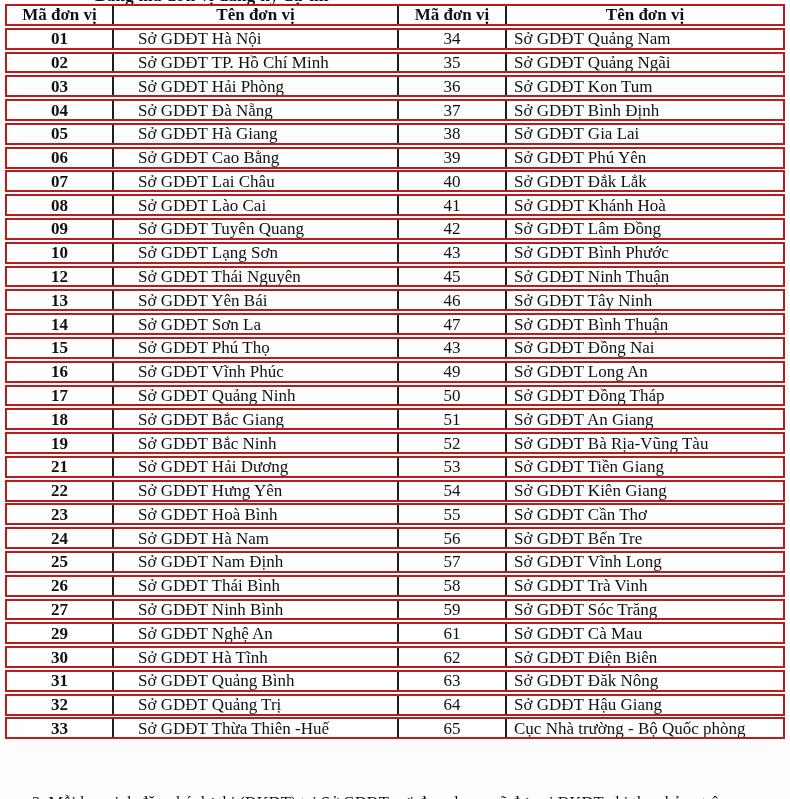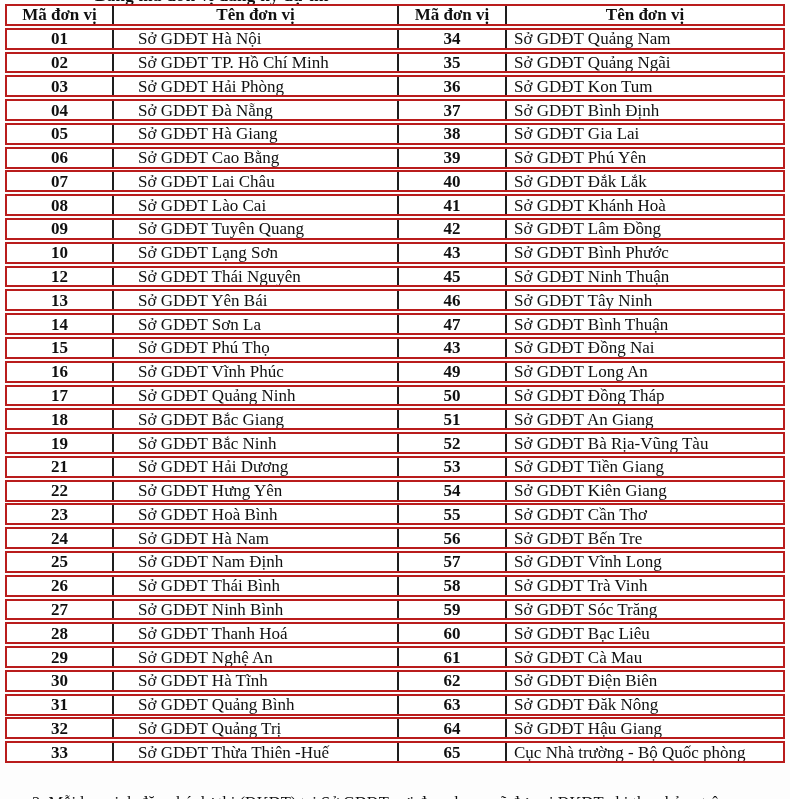--- a/index.html
+++ b/index.html
@@ -36,21 +36,21 @@
     background:#ffffff;
   }
   .c{
     box-sizing:border-box;
     display:flex;align-items:center;
     font-size:17px;line-height:17px;
     white-space:nowrap;overflow:hidden;
   }
   .c1{width:105px;justify-content:center;font-weight:bold;}
   .c2{width:285px;border-left:2px solid #1e1e1e;padding-left:24px;}
-  .c3{width:108px;border-left:2px solid #1e1e1e;justify-content:center;font-weight:bold;}
+  .c3{width:108px;border-left:2px solid #1e1e1e;justify-content:center;font-weight:normal;}
   .c4{flex:1;border-left:2px solid #1e1e1e;padding-left:7px;}
   .row.header .c{font-weight:bold;justify-content:center;padding-left:0;}
 </style>
 </head>
 <body>
 
 <div class="cropped-top">
   <span>Bảng mã đơn vị đăng ký dự thi</span>
 </div>
 
@@ -206,26 +206,20 @@
         <div class="c c3">58</div>
         <div class="c c4">Sở GDĐT Trà Vinh</div>
       </div>
       <div class="row">
         <div class="c c1">27</div>
         <div class="c c2">Sở GDĐT Ninh Bình</div>
         <div class="c c3">59</div>
         <div class="c c4">Sở GDĐT Sóc Trăng</div>
       </div>
       <div class="row">
-        <div class="c c1">28</div>
-        <div class="c c2">Sở GDĐT Thanh Hoá</div>
-        <div class="c c3">60</div>
-        <div class="c c4">Sở GDĐT Bạc Liêu</div>
-      </div>
-      <div class="row">
         <div class="c c1">29</div>
         <div class="c c2">Sở GDĐT Nghệ An</div>
         <div class="c c3">61</div>
         <div class="c c4">Sở GDĐT Cà Mau</div>
       </div>
       <div class="row">
         <div class="c c1">30</div>
         <div class="c c2">Sở GDĐT Hà Tĩnh</div>
         <div class="c c3">62</div>
         <div class="c c4">Sở GDĐT Điện Biên</div>

